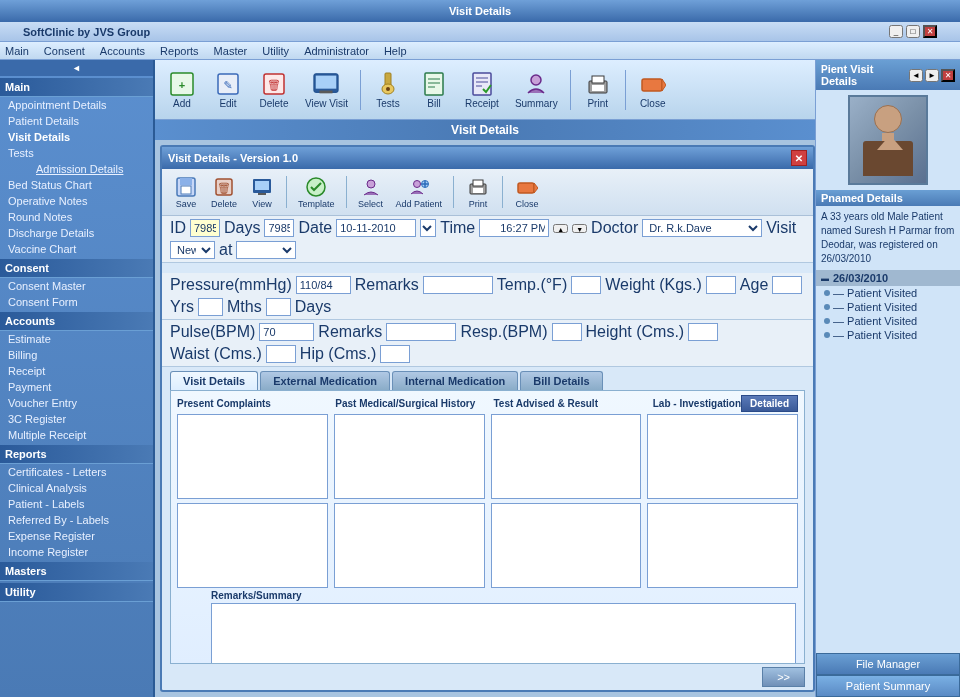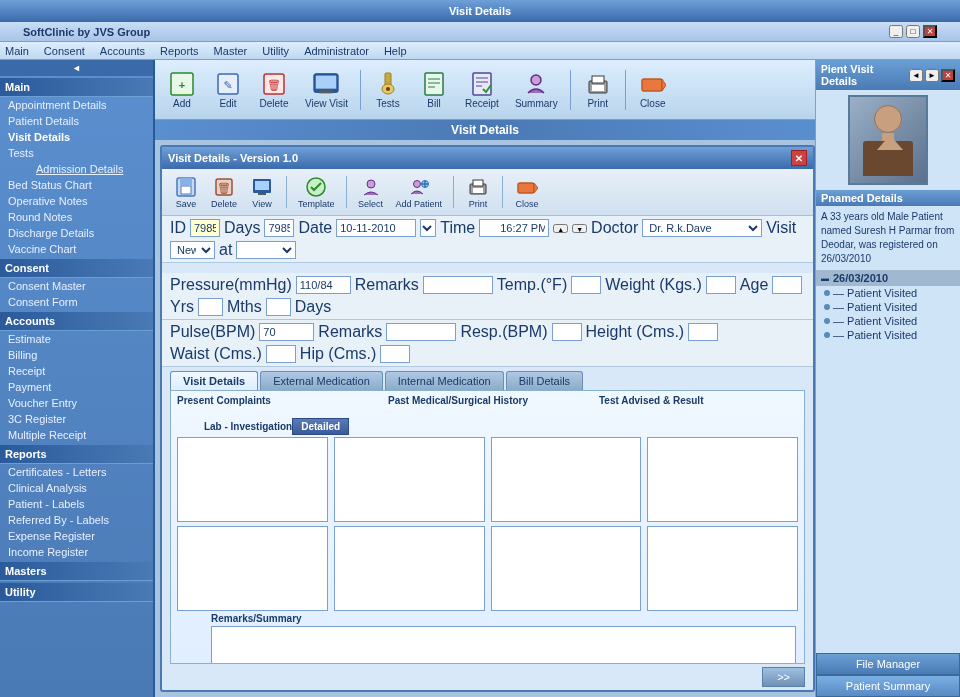--- a/index.html
+++ b/index.html
@@ -354,20 +354,21 @@
     }
     .tab {
       background: linear-gradient(to bottom, #b0c8e4, #8aacc8);
       border: 1px solid #6a90b8;
       border-bottom: none;
       padding: 3px 12px;
       cursor: pointer;
       color: #1a3a6a;
       font-size: 11px;
       border-radius: 3px 3px 0 0;
+      font-weight: bold;
     }
     .tab.active {
       background: linear-gradient(to bottom, #f0f8ff, #ddeeff);
       font-weight: bold;
       color: #1a3a6a;
     }
 
     
     .tab-content {
       background: linear-gradient(to bottom, #f0f8ff, #e0eeff);
@@ -445,21 +446,21 @@
       color: white;
       border: 1px solid #2a4a88;
       padding: 2px 8px;
       cursor: pointer;
       font-size: 10px;
       font-weight: bold;
     }
 
     .grid-header-row {
       display: grid;
-      grid-template-columns: 1fr 1fr 1fr;
+      grid-template-columns: 1fr 1fr 1fr 1fr;
       gap: 12px;
       padding: 4px 6px 0;
     }
     .grid-header-item {
       display: flex;
       align-items: center;
       justify-content: space-between;
     }
   </style>
 </head>
@@ -801,21 +802,21 @@
             <div class="grid-header-item">
               <span class="field-label">Present Complaints</span>
             </div>
             <div class="grid-header-item">
               <span class="field-label">Past Medical/Surgical History</span>
             </div>
             <div class="grid-header-item">
               <span class="field-label">Test Advised &amp; Result</span>
             </div>
             <div class="grid-header-item">
-              <div style="display:flex;align-items:center;justify-content:center;width:100%;">
+              <div style="display:flex;align-items:center;justify-content:flex-end;width:100%;">
                 <span class="field-label">Lab - Investigation</span>
                 <button class="detailed-btn">Detailed</button>
               </div>
             </div>
           </div>
 
           <div style="display:grid;grid-template-columns:1fr 1fr 1fr 1fr;gap:6px;padding:2px 6px;flex:1;height:90px;">
             <textarea class="field-textarea" style="height: 85px;"></textarea>
             <textarea class="field-textarea" style="height: 85px;"></textarea>
             <textarea class="field-textarea" style="height: 85px;"></textarea>

